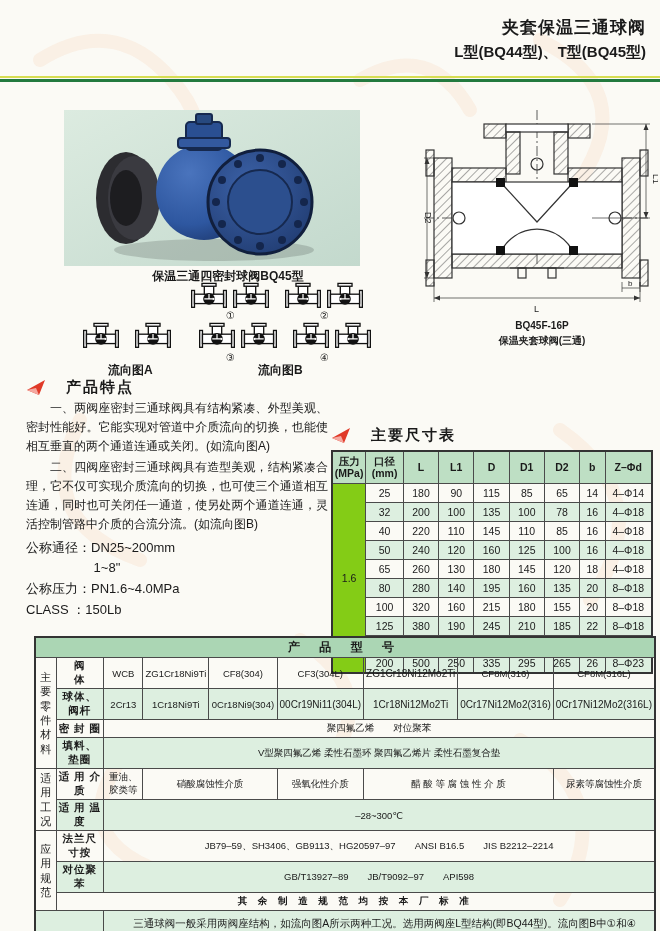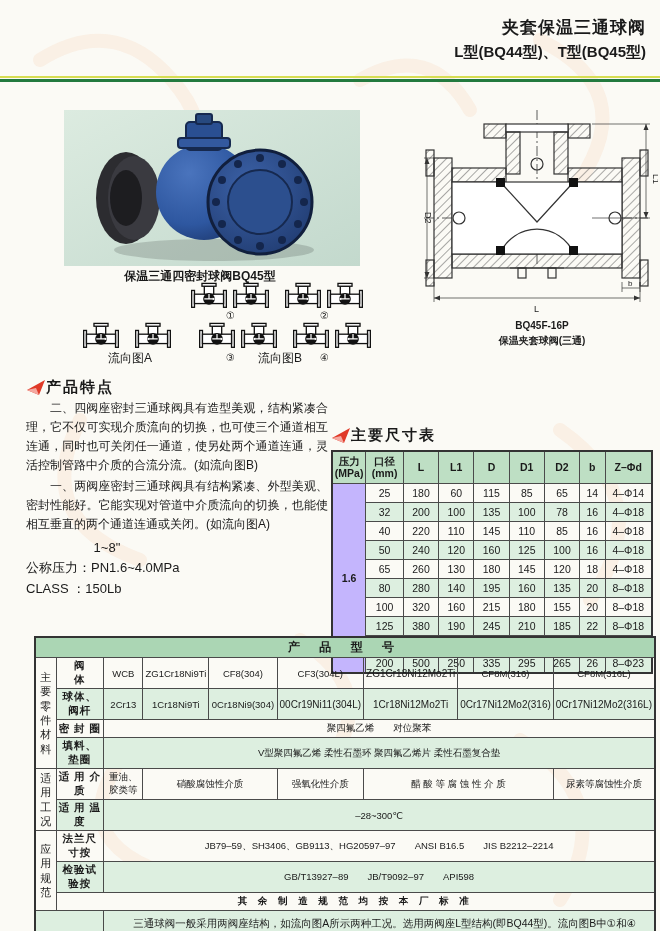--- a/index.html
+++ b/index.html
@@ -12,55 +12,55 @@
   .hdr { position:absolute; top:16px; right:14px; text-align:right; line-height:1.45; }
   .hdr .t1 { font-size:17px; font-weight:bold; letter-spacing:1px; }
   .hdr .t2 { font-size:15px; font-weight:bold; }
   .rule { position:absolute; left:0; right:0; top:76px; height:6px; }
   .rule .r1 { height:2px; background:#d6dd52; }
   .rule .r2 { height:3px; background:#237a3e; margin-top:1px; }
 
   
   .photo { position:absolute; left:64px; top:110px; width:296px; height:156px; }
   .photo svg { display:block; }
-  .photo-cap { position:absolute; left:52px; top:268px; width:296px; text-align:center; font-size:12px; font-weight:bold; }
+  .photo-cap { position:absolute; left:80px; top:268px; width:296px; text-align:center; font-size:12px; font-weight:bold; }
 
   
   .flow { position:absolute; left:72px; top:282px; width:316px; height:96px; font-size:11px; }
   .frow { position:absolute; display:flex; align-items:center; }
   .fsym { width:38px; height:30px; }
   .gap-s { width:4px; } .gap-m { width:14px; } .gap-l { width:26px; }
   .fnum { position:absolute; font-size:10px; }
-  .flabel { position:absolute; top:68px; font-size:12px; font-weight:normal; }
+  .flabel { position:absolute; top:80px; font-size:12px; font-weight:bold; }
 
   
   .draw { position:absolute; left:422px; top:106px; width:236px; height:210px; }
   .draw-cap { position:absolute; left:432px; top:318px; width:220px; text-align:center; font-size:10px; font-weight:bold; line-height:1.5; }
 
   
-  .sect { display:flex; align-items:center; gap:0; }
+  .sect { display:flex; align-items:center; gap:20px; }
   .sect .mark { width:20px; height:16px; flex:0 0 auto; }
   .sect .st { font-size:15px; font-weight:bold; letter-spacing:2px; }
 
   
   .features { position:absolute; left:26px; top:378px; width:302px; }
   .features p { font-size:12px; line-height:1.58; text-align:justify; text-indent:2em; margin-top:2px; }
   .specs { margin-top:4px; font-size:13px; line-height:1.6; font-weight:500; }
   .specs .ind { padding-left:5.2em; }
 
   
   .dimwrap { position:absolute; left:331px; top:378px; width:326px;margin-top:48px; }
   table { border-collapse:collapse; }
   .dimtbl { width:322px; margin-top:5px; font-size:10.5px; }
   .dimtbl th, .dimtbl td { border:1px solid #4a4a4a; text-align:center; padding:1px 0; }
   .dimtbl { border:2px solid #333; }
   .dimtbl th { background:#bedfc4; font-weight:bold; height:32px; line-height:1.2; }
   .dimtbl td { height:19px; }
   .dimtbl tr.g td { background:#ddefe0; }
-  .dimtbl td.pcell { background:#c4b5fd;font-weight:bold; }
+  .dimtbl td.pcell { background:#84cc16; }
 
   
   .matwrap { position:absolute; left:26px; top:630px; width:630px; }
   .mattbl { width:622px; margin-top:6px; margin-left:8px; font-size:9.5px; border:2px solid #333; }
   .mattbl th, .mattbl td { border:1px solid #4a4a4a; text-align:center; padding:1px 2px; }
   .mattbl .phead { background:#abd6b4; font-size:12px; font-weight:bold; letter-spacing:8px; height:17px;margin-left:23px; }
   .mattbl .stub { width:30px; font-weight:normal; font-size:11px; background:#fbfaf5; line-height:1.3; }
   .mattbl .lbl { width:64px; font-weight:bold; font-size:10.5px; letter-spacing:1px;margin-left:18px; }
   .mattbl tr.g td { background:#ddefe0; }
   .mattbl tr { height:18px; }
@@ -291,23 +291,24 @@
   </div>
 
   <div class="features">
     <div class="sect">
       <svg class="mark" viewBox="0 0 20 16">
         <polygon points="1,10 19,0 13,15" fill="#e03a28"></polygon>
         <polygon points="1,10 13,15 10,8" fill="#f5a8a0"></polygon>
       </svg>
       <span class="st">产品特点</span>
     </div>
+    <p>一、两阀座密封三通球阀具有结构紧凑、外型美观、密封性能好。它能实现对管道中介质流向的切换，也能使相互垂直的两个通道连通或关闭。(如流向图A)</p>
     <p>二、四阀座密封三通球阀具有造型美观，结构紧凑合理，它不仅可实现介质流向的切换，也可使三个通道相互连通，同时也可关闭任一通道，使另处两个通道连通，灵活控制管路中介质的合流分流。(如流向图B)</p>
-    <p>一、两阀座密封三通球阀具有结构紧凑、外型美观、密封性能好。它能实现对管道中介质流向的切换，也能使相互垂直的两个通道连通或关闭。(如流向图A)</p>
     <div class="specs">
+      <div><span>公称通径：</span><span>DN25~200mm</span></div>
       <div class="ind">1~8"</div>
       <div><span>公称压力：</span><span>PN1.6~4.0MPa</span></div>
       <div><span>CLASS ：</span><span>150Lb</span></div>
     </div>
   </div>
 
   <div class="dimwrap">
     <div class="sect">
       <svg class="mark" viewBox="0 0 20 16">
         <polygon points="1,10 19,0 13,15" fill="#e03a28"></polygon>
@@ -327,21 +328,21 @@
           <th style="width:36px">D2</th>
           <th style="width:26px">b</th>
           <th style="width:48px">Z–Φd</th>
         </tr>
       </thead>
       <tbody>
           <tr>
             <td rowspan="10" class="pcell">1.6</td>
             <td>25</td>
             <td>180</td>
-            <td>60</td>
+            <td>90</td>
             <td>115</td>
             <td>85</td>
             <td>65</td>
             <td>14</td>
             <td>4–Φ14</td>
           </tr>
           <tr class="g">
             <td>32</td>
             <td>200</td>
             <td>100</td>
@@ -482,21 +483,21 @@
       <tr class="g">
         <td class="lbl">适 用 温 度</td>
         <td colspan="7">–28~300℃</td>
       </tr>
       <tr>
         <td class="stub" rowspan="3">应用<br>规范</td>
         <td class="lbl">法兰尺寸按</td>
         <td colspan="7">JB79–59、SH3406、GB9113、HG20597–97　　ANSI B16.5　　JIS B2212–2214</td>
       </tr>
       <tr class="g">
-        <td class="lbl">检验试验按</td>
+        <td class="lbl">对位聚苯</td>
         <td colspan="7">GB/T13927–89　　JB/T9092–97　　API598</td>
       </tr>
       <tr>
         <td colspan="8" style="font-weight:bold; letter-spacing:4px;">其 余 制 造 规 范 均 按 本 厂 标 准</td>
       </tr>
       <tr class="g">
         <td class="note-lbl" colspan="2">备　注</td>
         <td class="note-txt" colspan="7">
           <p>三通球阀一般采用两阀座结构，如流向图A所示两种工况。选用两阀座L型结构(即BQ44型)。流向图B中①和④两种工况亦可选用两阀座T型结构(即BQ45型)。流向图B中②和③两种工况必须选用四阀座T型结构(即BQ45型)。其余工况也可选用四阀座结构，但应在订货合同中注明阀座结构。如阀门有其它要求请参阅样本《球阀的型号编制方法》填写相应的要求代号。</p>
         </td>

